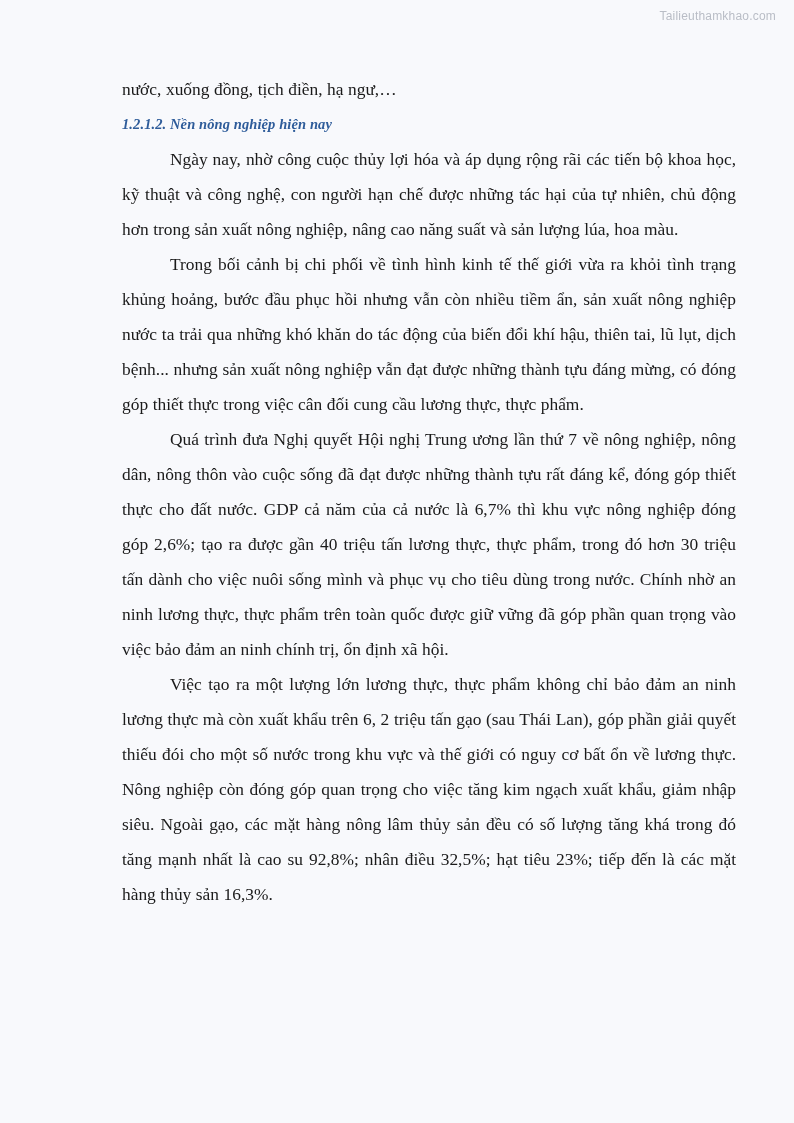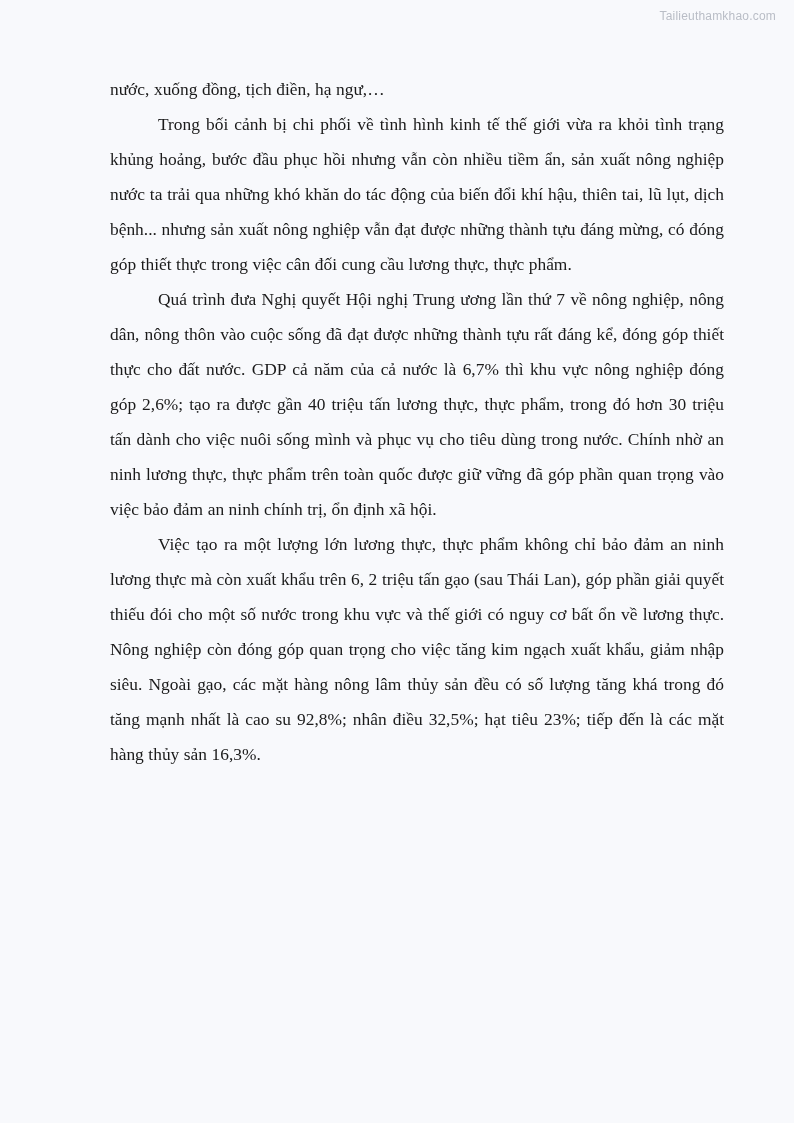--- a/index.html
+++ b/index.html
@@ -33,21 +33,21 @@
     font-size: 12px;
     letter-spacing: 0.2px;
     color: #b9bdc6;
     white-space: nowrap;
     user-select: none;
   }
 
   
   .content {
     position: absolute;
-    left: 110px;
+    left: 122px;
     top: 72px;
     width: 614px;
   }
 
   p.body-text {
     margin: 0;
     font-size: 17.4px;
     line-height: 35px;
     text-align: justify;
     text-justify: inter-word;
@@ -79,21 +79,23 @@
 <body>
 
 <div class="page">
 
   <div class="watermark">Tailieuthamkhao.com</div>
 
   <div class="content">
 
     <p class="body-text no-indent">nước, xuống đồng, tịch điền, hạ ngư,…</p>
 
+    <h3 class="section-heading">1.2.1.2. Nền nông nghiệp hiện nay</h3>
 
+    <p class="body-text indent">Ngày nay, nhờ công cuộc thủy lợi hóa và áp dụng rộng rãi các tiến bộ khoa học, kỹ thuật và công nghệ, con người hạn chế được những tác hại của tự nhiên, chủ động hơn trong sản xuất nông nghiệp, nâng cao năng suất và sản lượng lúa, hoa màu.</p>
 
     <p class="body-text indent">Trong bối cảnh bị chi phối về tình hình kinh tế thế giới vừa ra khỏi tình trạng khủng hoảng, bước đầu phục hồi nhưng vẫn còn nhiều tiềm ẩn, sản xuất nông nghiệp nước ta trải qua những khó khăn do tác động của biến đổi khí hậu, thiên tai, lũ lụt, dịch bệnh... nhưng sản xuất nông nghiệp vẫn đạt được những thành tựu đáng mừng, có đóng góp thiết thực trong việc cân đối cung cầu lương thực, thực phẩm.</p>
 
     <p class="body-text indent">Quá trình đưa Nghị quyết Hội nghị Trung ương lần thứ 7 về nông nghiệp, nông dân, nông thôn vào cuộc sống đã đạt được những thành tựu rất đáng kể, đóng góp thiết thực cho đất nước. GDP cả năm của cả nước là 6,7% thì khu vực nông nghiệp đóng góp 2,6%; tạo ra được gần 40 triệu tấn lương thực, thực phẩm, trong đó hơn 30 triệu tấn dành cho việc nuôi sống mình và phục vụ cho tiêu dùng trong nước. Chính nhờ an ninh lương thực, thực phẩm trên toàn quốc được giữ vững đã góp phần quan trọng vào việc bảo đảm an ninh chính trị, ổn định xã hội.</p>
 
     <p class="body-text indent">Việc tạo ra một lượng lớn lương thực, thực phẩm không chỉ bảo đảm an ninh lương thực mà còn xuất khẩu trên 6, 2 triệu tấn gạo (sau Thái Lan), góp phần giải quyết thiếu đói cho một số nước trong khu vực và thế giới có nguy cơ bất ổn về lương thực. Nông nghiệp còn đóng góp quan trọng cho việc tăng kim ngạch xuất khẩu, giảm nhập siêu. Ngoài gạo, các mặt hàng nông lâm thủy sản đều có số lượng tăng khá trong đó tăng mạnh nhất là cao su 92,8%; nhân điều 32,5%; hạt tiêu 23%; tiếp đến là các mặt hàng thủy sản 16,3%.</p>
 
 
   </div>
 

